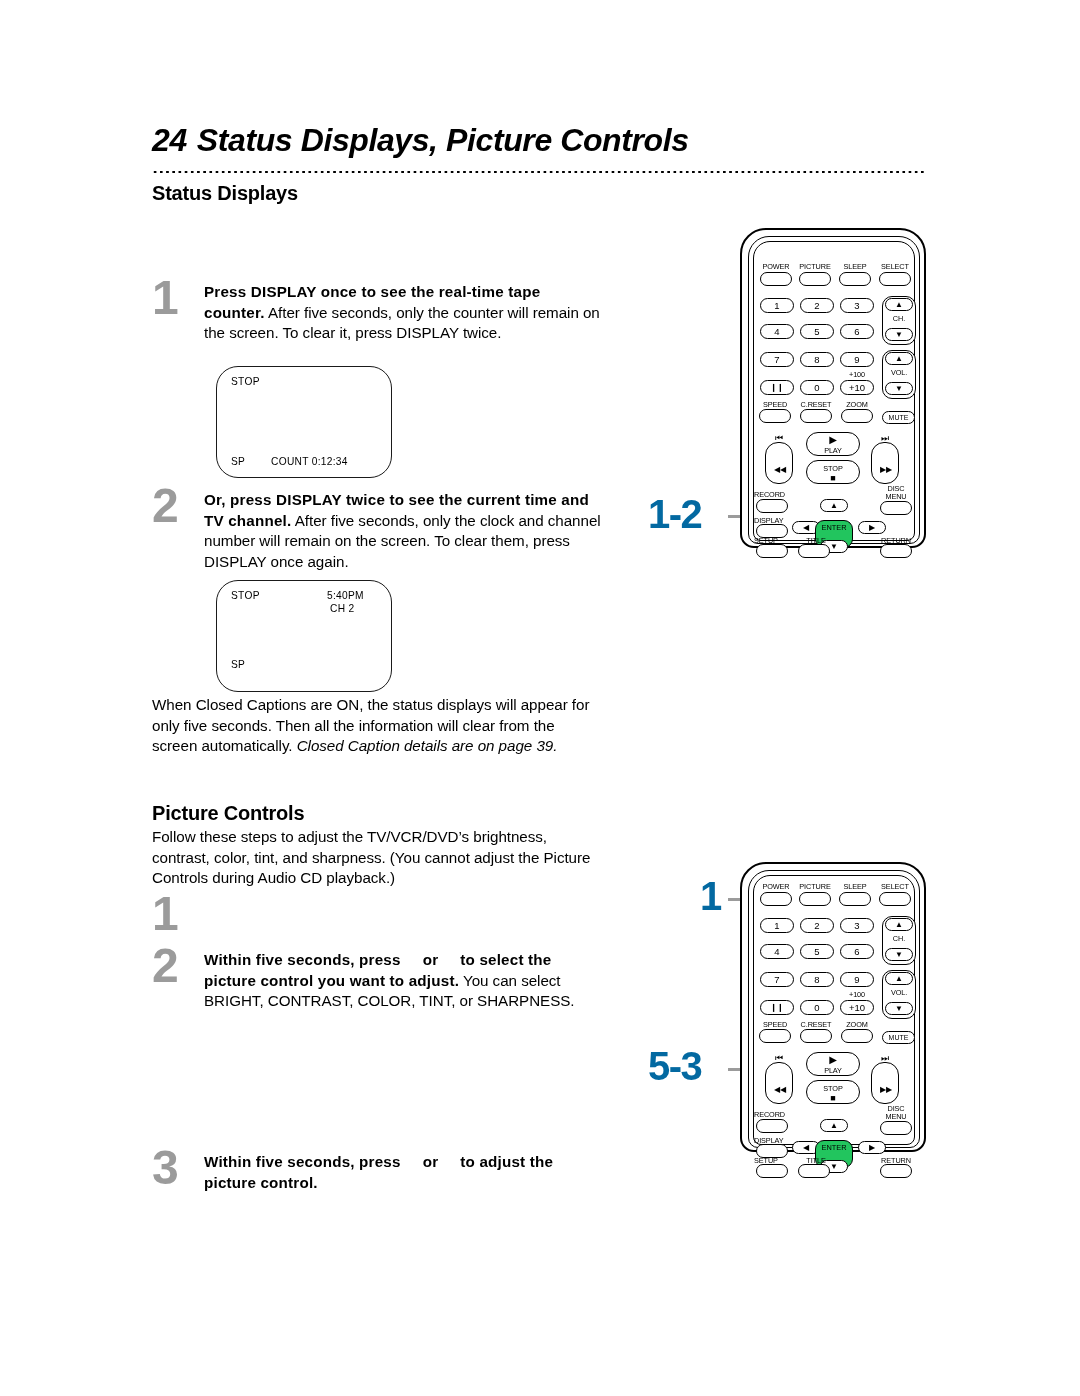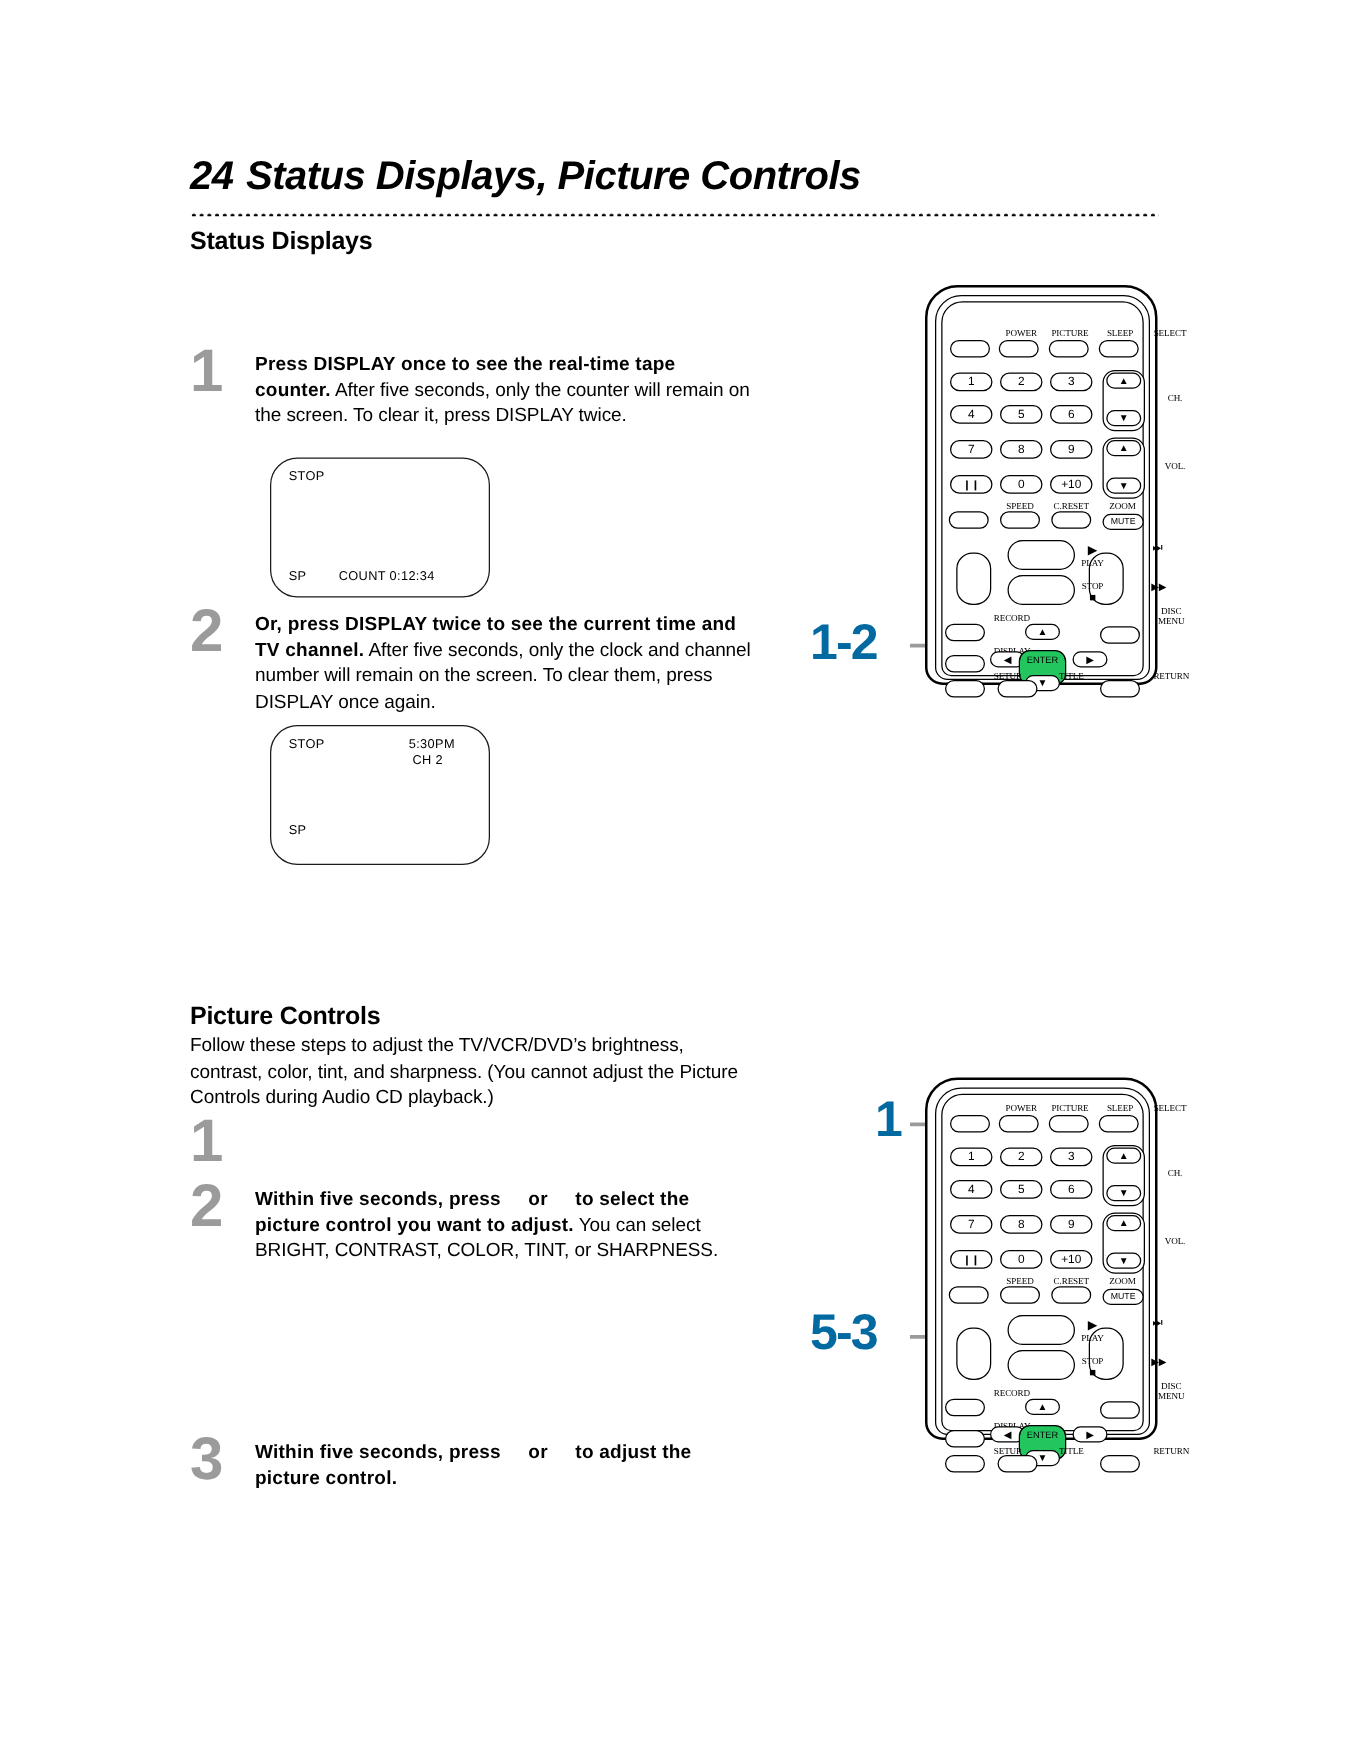--- a/index.html
+++ b/index.html
@@ -81,22 +81,21 @@
   .rbody::after {
     content: ""; position: absolute; left: 11px; top: 11px;
     width: calc(100% - 22px); height: calc(100% - 18px);
     border: 1.1px solid #000; border-radius: 17px 17px 8px 8px;
   }
   .rin { position: absolute; left: 0; top: 0; width: 186px; height: 100%; }
 
   .lbl {
     position: absolute; font-size: 7.3px; letter-spacing: -0.1px;
     white-space: nowrap; text-align: center;
-    font-family: Liberation Serif, serif;
-    margin-left: 41px;
+    font-family: Liberation Sans, sans-serif;
   }
   .btn {
     position: absolute; border: 1.3px solid #000; border-radius: 9px;
     background: #fff;
   }
   .btnw { width: 32px; height: 14px; }
   .numbtn {
     position: absolute; width: 34px; height: 15px;
     border: 1.3px solid #000; border-radius: 8px; background: #fff;
     font-size: 9.5px; text-align: center; line-height: 13px;
@@ -167,25 +166,28 @@
     <span style="left:54px; top:89px;">COUNT  0:12:34</span>
   </div>
 
   <div class="step" style="top:490px;">
     <div class="num">2</div>
     <div class="txt"><b>Or, press DISPLAY twice to see the current time and TV channel.</b><span> After five seconds, only the clock and channel number will remain on the screen. To clear them, press DISPLAY once again.</span></div>
   </div>
 
   <div class="tv" style="left:216px; top:580px;">
     <span style="left:14px; top:9px;">STOP</span>
-    <span style="left:110px; top:9px;">5:30PM</span>
+    <span style="left:110px; top:9px;">5:40PM</span>
     <span style="left:113px; top:22px;">CH   2</span>
     <span style="left:14px; top:78px;">SP</span>
   </div>
 
+  <div class="col" style="top:695px;">
+    <p class="body"><span>When Closed Captions are ON, the status displays will appear for only five seconds. Then all the information will clear from the screen automatically. </span><span class="ital">Closed Caption details are on page 39.</span></p>
+  </div>
 
   <div class="col" style="top:802px;">
     <h2 class="sect">Picture Controls</h2>
     <p class="body">Follow these steps to adjust the TV/VCR/DVD’s brightness, contrast, color, tint, and sharpness. (You cannot adjust the Picture Controls during Audio CD playback.)</p>
   </div>
 
   <div class="step" style="top:898px;">
     <div class="num">1</div>
   </div>
 

